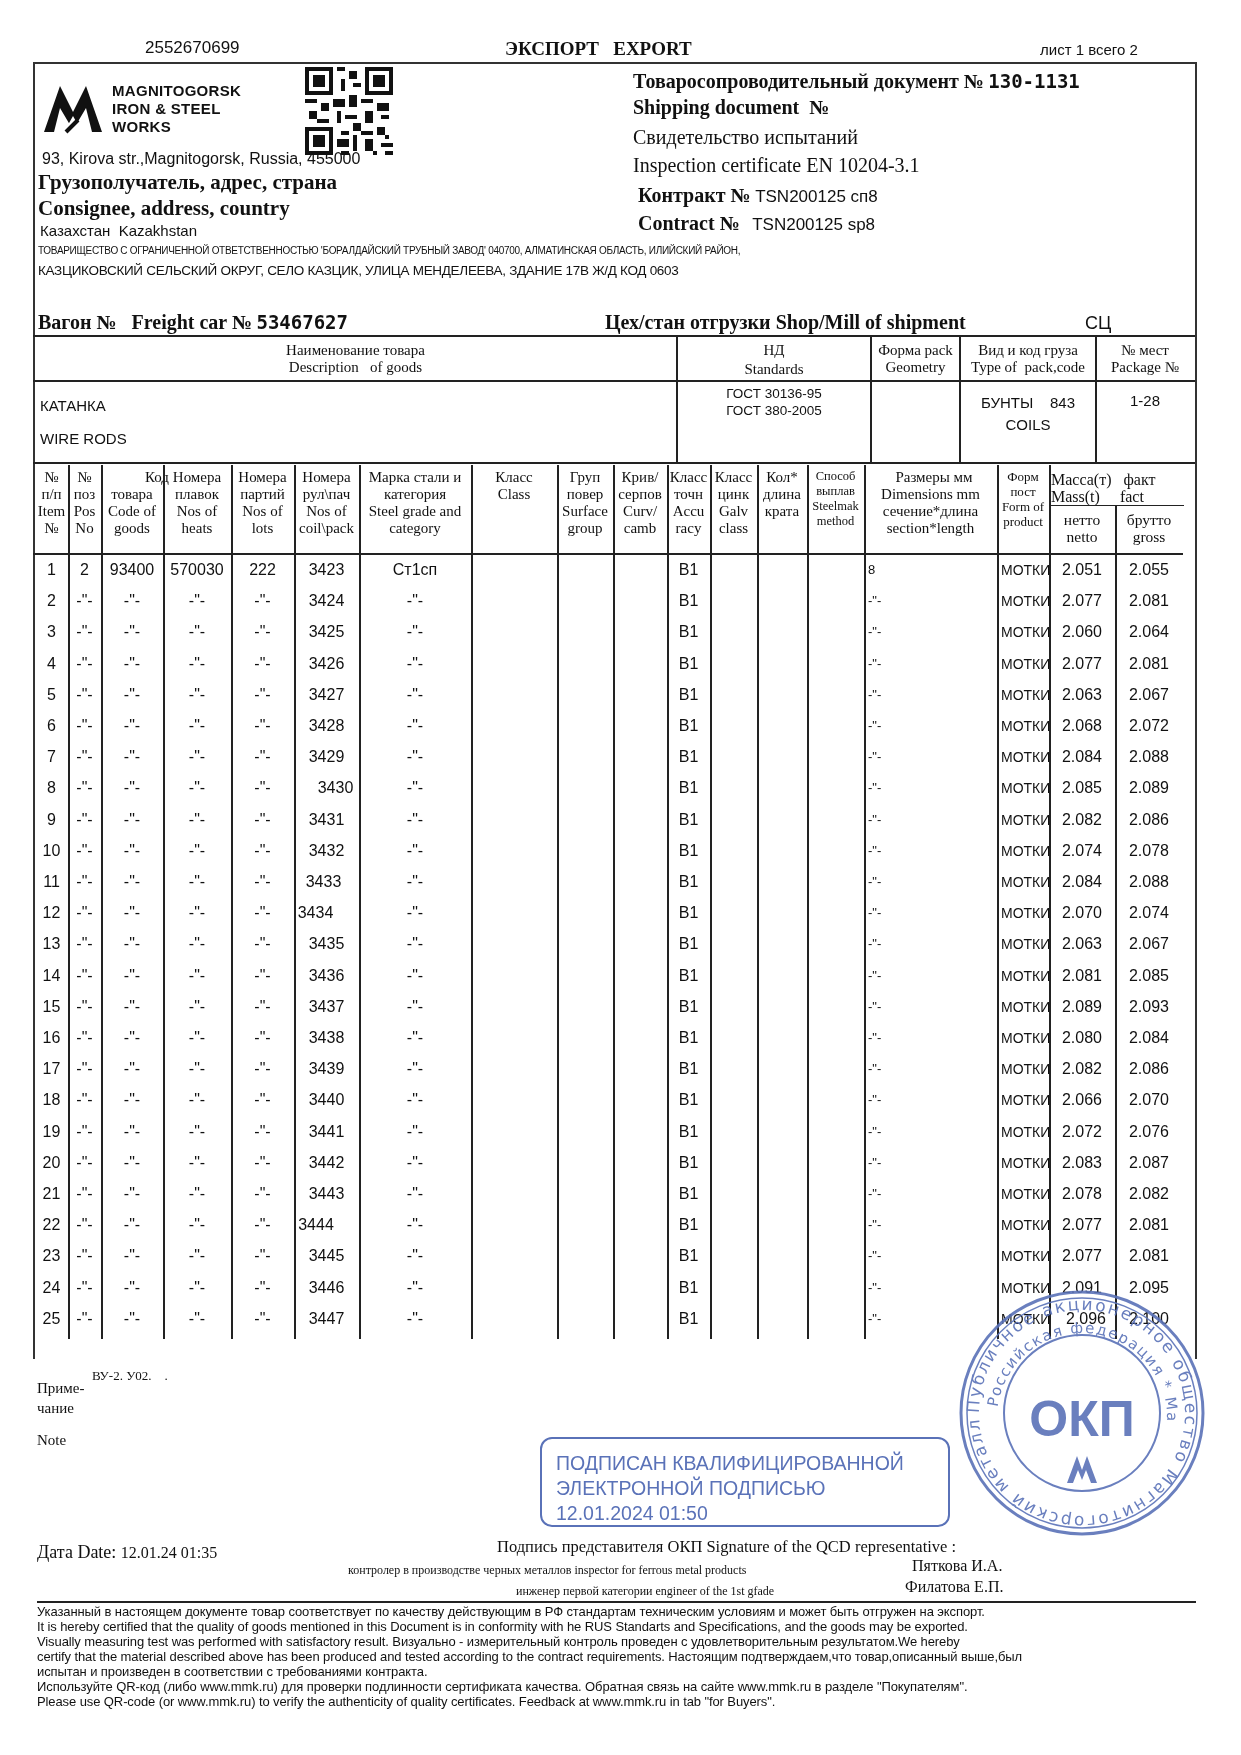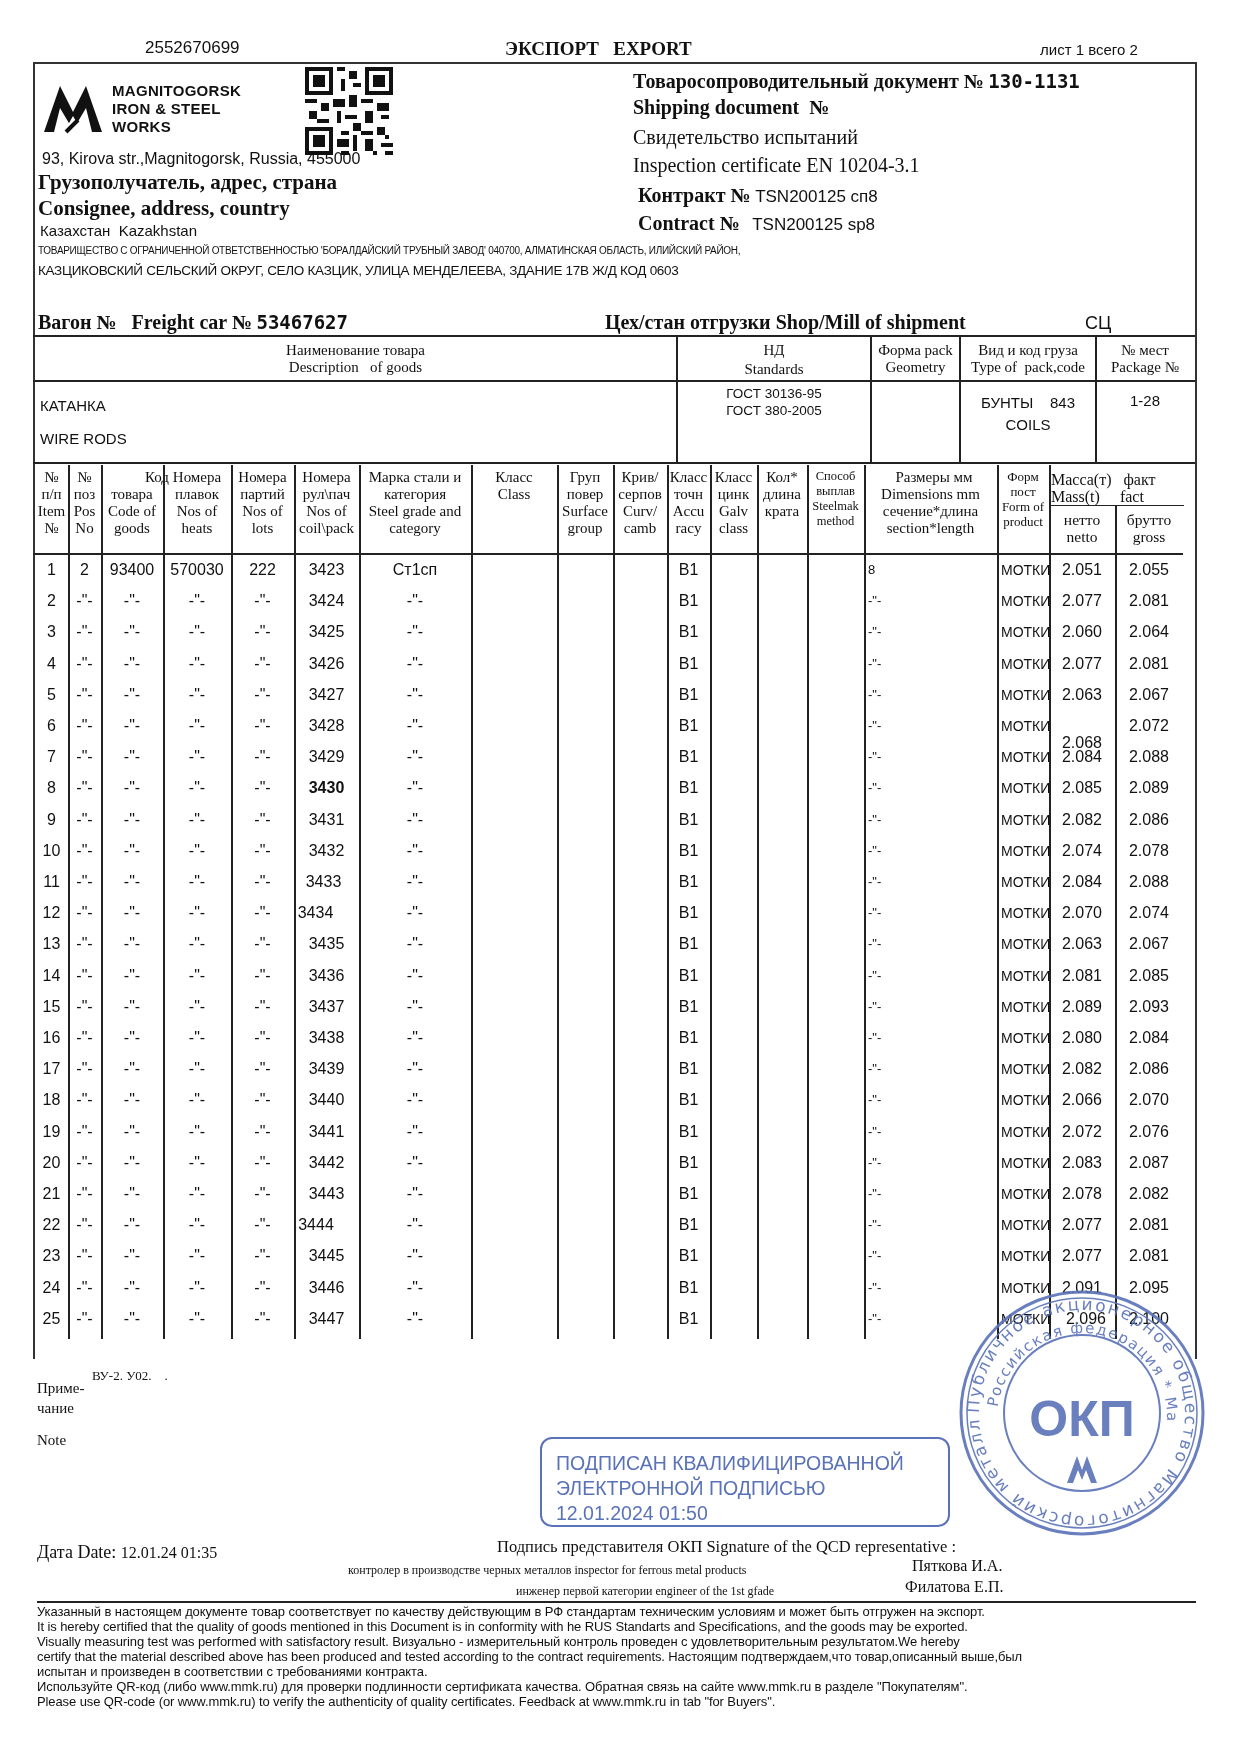--- a/index.html
+++ b/index.html
@@ -344,40 +344,40 @@
     <div class="cell" style="top: 717px; left: 35px; width: 33px;">6</div>
     <div class="cell" style="top: 717px; left: 68px; width: 33px;">-"-</div>
     <div class="cell" style="top: 717px; left: 101px; width: 62px;">-"-</div>
     <div class="cell" style="top: 717px; left: 163px; width: 68px;">-"-</div>
     <div class="cell" style="top: 717px; left: 231px; width: 63px;">-"-</div>
     <div class="cell" style="top: 717px; left: 294px; width: 65px;">3428</div>
     <div class="cell" style="top: 717px; left: 359px; width: 112px;">-"-</div>
     <div class="cell" style="top: 717px; left: 667px; width: 43px;">B1</div>
     <div class="cell" style="top: 717px; left: 868px; text-align: left; width: 129px; font-size: 13px;">-"-</div>
     <div class="cell" style="top: 717px; left: 1001px; text-align: left; width: 48px; font-size: 14px; overflow: hidden; white-space: nowrap;">МОТКИ</div>
-    <div class="cell" style="top: 717px; left: 1049px; width: 66px; margin-top: 17px;">2.068</div>
+    <div class="cell" style="top: 717px; left: 1049px; width: 66px;">2.068</div>
     <div class="cell" style="top: 717px; left: 1115px; width: 68px;">2.072</div>
     <div class="cell" style="top: 748.2px; left: 35px; width: 33px;">7</div>
     <div class="cell" style="top: 748.2px; left: 68px; width: 33px;">-"-</div>
     <div class="cell" style="top: 748.2px; left: 101px; width: 62px;">-"-</div>
     <div class="cell" style="top: 748.2px; left: 163px; width: 68px;">-"-</div>
     <div class="cell" style="top: 748.2px; left: 231px; width: 63px;">-"-</div>
     <div class="cell" style="top: 748.2px; left: 294px; width: 65px;">3429</div>
     <div class="cell" style="top: 748.2px; left: 359px; width: 112px;">-"-</div>
     <div class="cell" style="top: 748.2px; left: 667px; width: 43px;">B1</div>
     <div class="cell" style="top: 748.2px; left: 868px; text-align: left; width: 129px; font-size: 13px;">-"-</div>
     <div class="cell" style="top: 748.2px; left: 1001px; text-align: left; width: 48px; font-size: 14px; overflow: hidden; white-space: nowrap;">МОТКИ</div>
     <div class="cell" style="top: 748.2px; left: 1049px; width: 66px;">2.084</div>
     <div class="cell" style="top: 748.2px; left: 1115px; width: 68px;">2.088</div>
     <div class="cell" style="top: 779.4px; left: 35px; width: 33px;">8</div>
     <div class="cell" style="top: 779.4px; left: 68px; width: 33px;">-"-</div>
     <div class="cell" style="top: 779.4px; left: 101px; width: 62px;">-"-</div>
     <div class="cell" style="top: 779.4px; left: 163px; width: 68px;">-"-</div>
     <div class="cell" style="top: 779.4px; left: 231px; width: 63px;">-"-</div>
-    <div class="cell" style="top: 779.4px; left: 294px; width: 65px; font-weight: bold;">3430</div>
+    <div class="cell" style="top: 779.4px; left: 303px; width: 65px;">3430</div>
     <div class="cell" style="top: 779.4px; left: 359px; width: 112px;">-"-</div>
     <div class="cell" style="top: 779.4px; left: 667px; width: 43px;">B1</div>
     <div class="cell" style="top: 779.4px; left: 868px; text-align: left; width: 129px; font-size: 13px;">-"-</div>
     <div class="cell" style="top: 779.4px; left: 1001px; text-align: left; width: 48px; font-size: 14px; overflow: hidden; white-space: nowrap;">МОТКИ</div>
     <div class="cell" style="top: 779.4px; left: 1049px; width: 66px;">2.085</div>
     <div class="cell" style="top: 779.4px; left: 1115px; width: 68px;">2.089</div>
     <div class="cell" style="top: 810.6px; left: 35px; width: 33px;">9</div>
     <div class="cell" style="top: 810.6px; left: 68px; width: 33px;">-"-</div>
     <div class="cell" style="top: 810.6px; left: 101px; width: 62px;">-"-</div>
     <div class="cell" style="top: 810.6px; left: 163px; width: 68px;">-"-</div>

